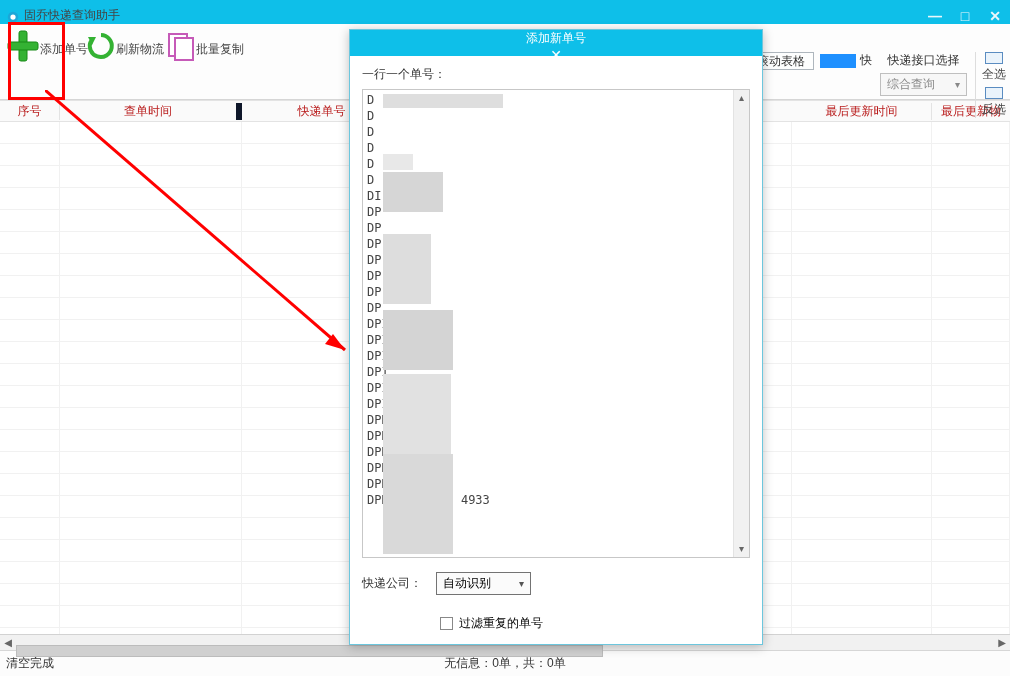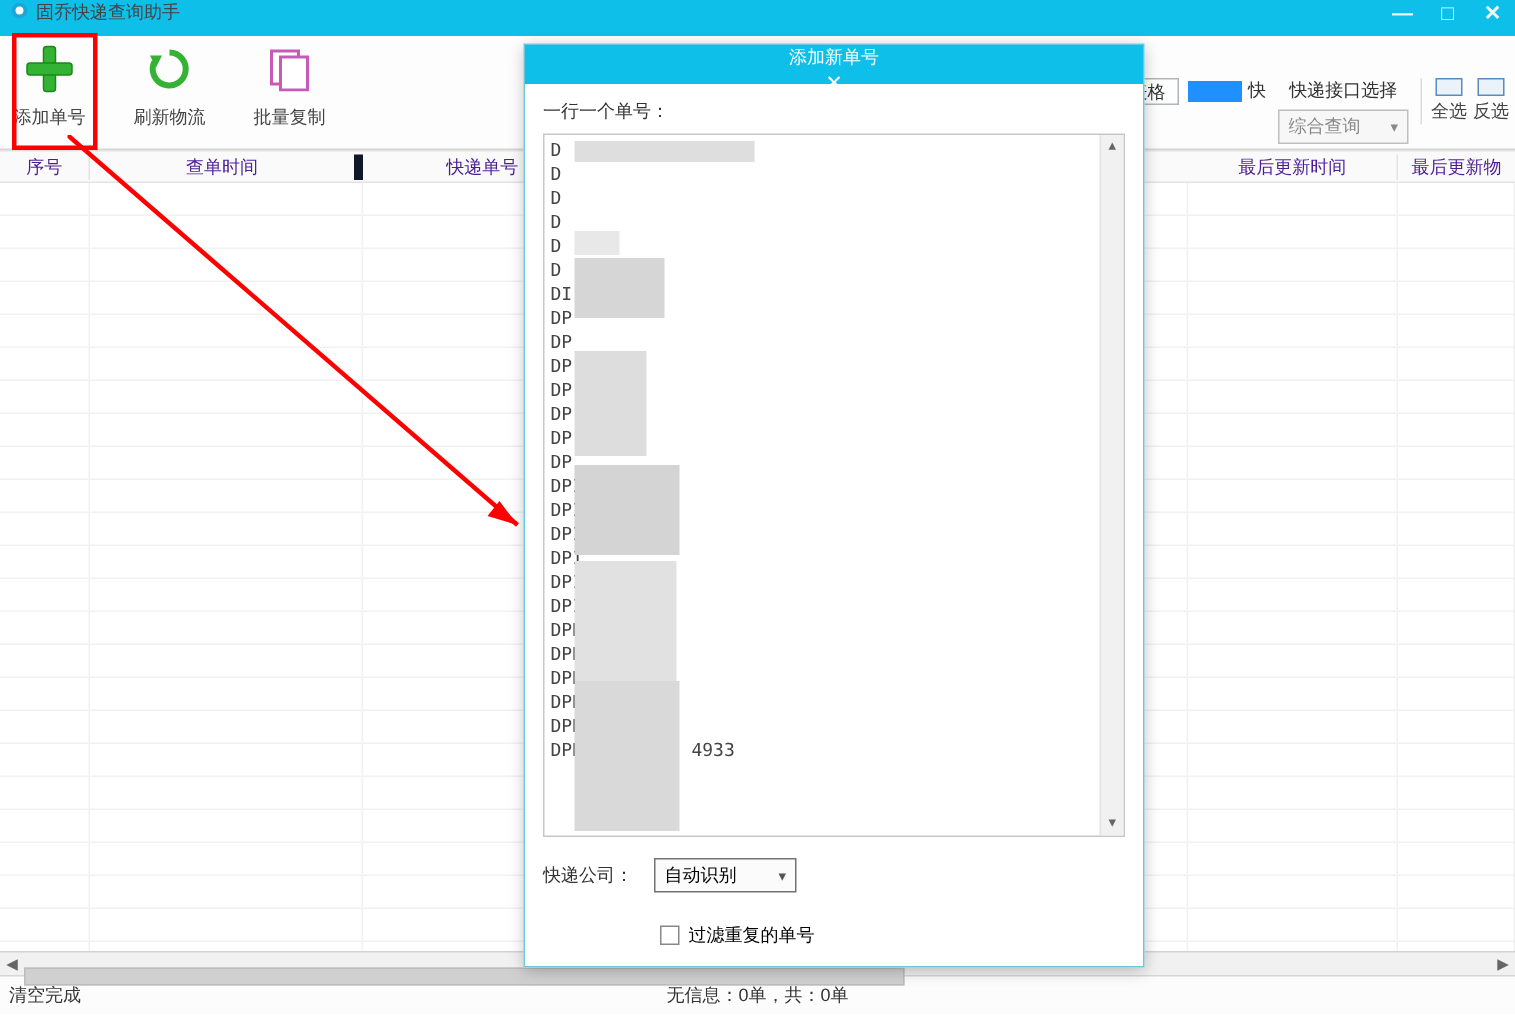--- a/index.html
+++ b/index.html
@@ -1,47 +1,47 @@
 <!DOCTYPE html>
 <html><head>
 <meta charset="utf-8">
 <style>
 * { margin: 0; padding: 0; box-sizing: border-box; font-family: "Microsoft YaHei", SimSun, sans-serif; font-size: 12px; }
 html, body { width: 1010px; height: 680px; overflow: hidden; background: #fff; }
 
-.titlebar { height: 24px; background: #0ebfe9; display: flex; align-items: flex-start; padding-left: 6px; color: #333; }
+.titlebar { height: 24px; background: #0ebfe9; display: flex; align-items: flex-end; padding-left: 6px; color: #333; }
 .titlebar-icon { width: 14px; height: 14px; margin-right: 4px; }
 .titlebar-title { flex: 1; color: #444; }
 .titlebar-controls { display: flex; }
 .titlebar-controls span { width: 30px; text-align: center; color: #eaf7fb; font-weight: bold; cursor: pointer; font-size: 14px; }
 
 .toolbar { height: 76px; background: #fdfdfd; border-bottom: 1px solid #d6d6d6; display: flex; align-items: flex-start; padding: 4px 6px 0 6px; gap: 26px; position: relative; }
-.tb-btn { width: 54px; display: flex; flex-direction: column; align-items: center; cursor: pointer; }
+.tb-btn { width: 54px; display: flex; align-items: center; cursor: pointer; }
 .tb-btn .icon-box { width: 36px; height: 36px; display: flex; align-items: center; justify-content: center; }
 .tb-btn .lbl { margin-top: 6px; color: #444; white-space: nowrap; }
 
 .red-rect { position: absolute; left: 8px; top: 22px; width: 57px; height: 78px; border: 3px solid #ff0000; pointer-events: none; z-index: 50; }
 .arrow-line { position: absolute; pointer-events: none; z-index: 49; }
 
 .right-group { position: absolute; right: 4px; top: 28px; display: flex; align-items: flex-start; }
 .scroll-sheet { border: 1px solid #aeb6bd; padding: 4px 8px; margin-right: 6px; background: #fdfefe; color:#333; height:18px; display:flex; align-items:center; }
 .progress-wrap { margin-right: 8px; }
 .progress-bar { width: 36px; height: 14px; background: #1e90ff; display:inline-block; }
 .fast-lbl { color:#333; }
 .interface-box { display:flex; flex-direction:column; align-items:center; margin-right:8px; }
 .interface-title { font-size:12px; color:#333; margin-bottom:4px; }
 .interface-select { display:flex; align-items:center; border:1px solid #bfbfbf; background:#f7f7f7; color:#888; padding:2px 6px; }
 .interface-select .arrow { margin-left:20px; font-size:10px; }
-.side-btns { display:flex; gap:4px; border-left:1px solid #ddd; padding-left:6px; }
+.side-btns { display:flex; flex-direction:column; gap:4px; border-left:1px solid #ddd; padding-left:6px; }
 .side-btn { display:flex; flex-direction:column; align-items:center; cursor:pointer; }
 .side-btn .box { width:18px; height:12px; border:1px solid #5a8cc1; background:#eaf3fb; }
 .side-btn span { color:#444; margin-top:2px; }
 
 .headers { height: 22px; background:#fafafa; border-bottom:1px solid #e3e3e3; border-top:1px solid #e3e3e3; display:flex; align-items:center; }
-.headers .col { color:#4c1d95; text-align:center; }
+.headers .col { color:#b91c1c; text-align:center; }
 .col-num { width:60px; border-right:1px solid #e3e3e3; }
 .col-time { width:182px; border-right:6px solid #0f172a; }
 .col-track { width:160px; border-right:1px solid #e3e3e3; }
 .col-gap { flex:1; }
 .col-update { width:140px; border-right:1px solid #e3e3e3; }
 .col-last { width:78px; }
 
 .grid { position: relative; height: 512px; background: #fff; overflow:hidden; }
 .grid .row { height:22px; border-bottom:1px solid #f1f1f1; display:flex; }
 .grid .row > div { border-right:1px solid #f1f1f1; }

